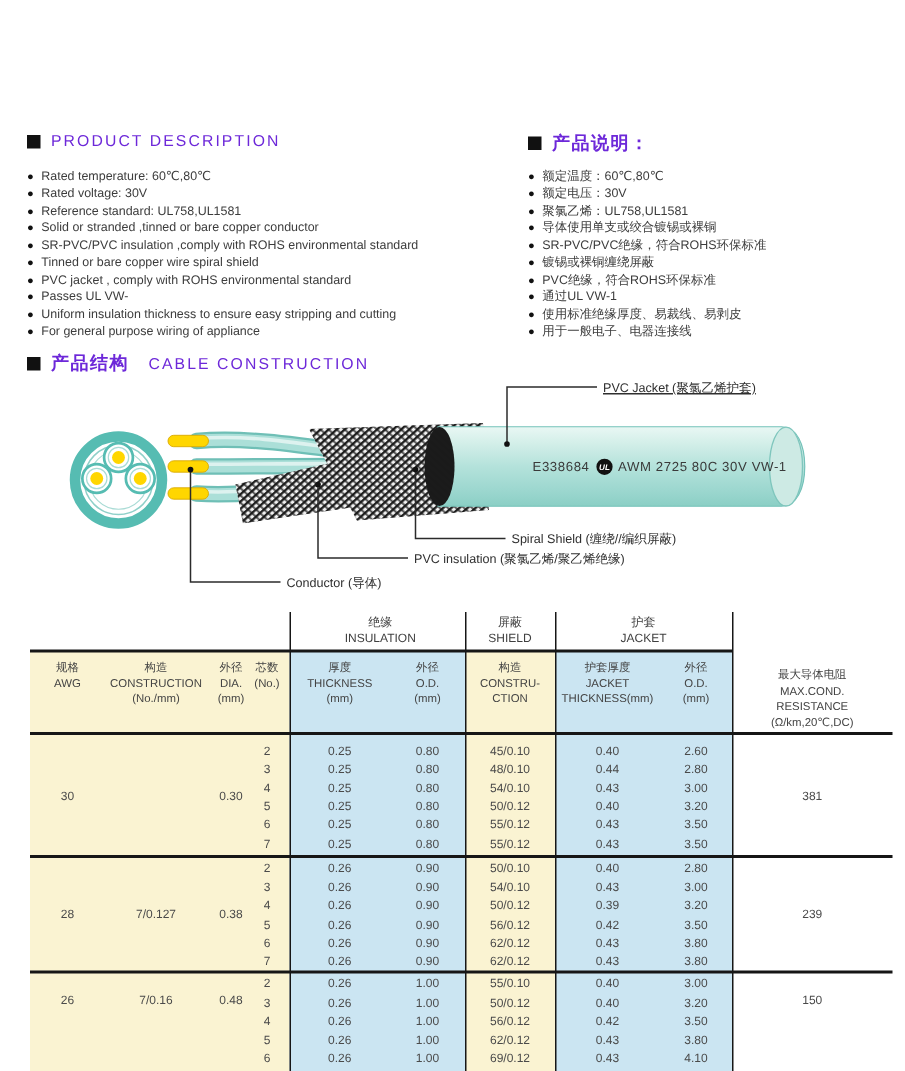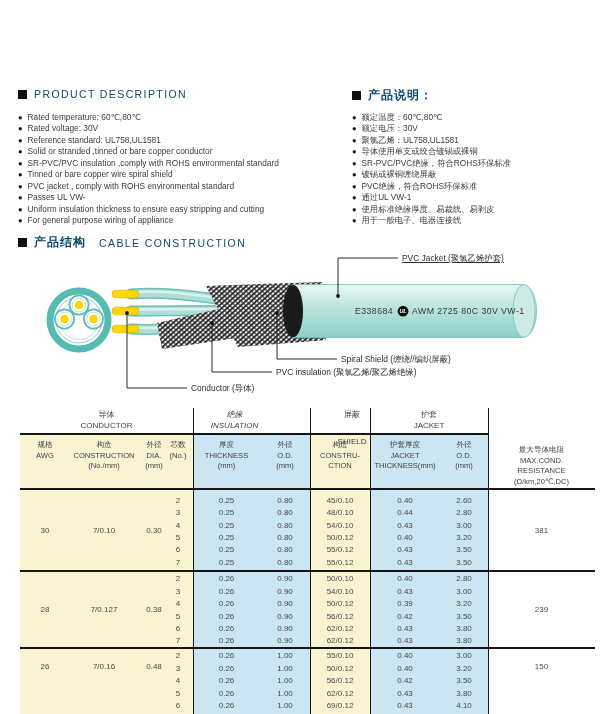--- a/index.html
+++ b/index.html
@@ -1,19 +1,19 @@
 <!DOCTYPE html>
 <html><head>
 <meta charset="utf-8">
 <style>
   html,body{margin:0;padding:0;background:#fff;}
   .page{position:relative;width:603px;height:714px;background:#fff;overflow:hidden;
         font-family:"Liberation Sans","DejaVu Sans",sans-serif;color:#3c3c3c;}
   
-  .sec-title{position:absolute;display:flex;align-items:center;gap:7px;color:#0c4a6e;}
+  .sec-title{position:absolute;display:flex;align-items:center;gap:7px;color:#6d28d9;}
   .sq{width:9px;height:9px;background:#111;display:inline-block;flex:0 0 auto;}
   .t-en{font-size:10.5px;letter-spacing:1.4px;}
   .t-zh{font-size:12px;font-weight:bold;letter-spacing:1px;}
   
   ul.blist{position:absolute;margin:0;padding:0;list-style:none;}
   ul.blist li{display:flex;align-items:baseline;height:11.45px;font-size:8.3px;color:#3c3c3c;white-space:nowrap;}
   .blt{font-size:7.5px;margin-right:5px;color:#111;flex:0 0 auto;}
   
   .diagram-svg{position:absolute;left:0;top:250px;}
   .dlabel{position:absolute;font-size:8.4px;color:#2f2f2f;white-space:nowrap;}
@@ -243,29 +243,25 @@
   <div class="dlabel" style="left:276px;top:367px;">PVC insulation (聚氯乙烯/聚乙烯绝缘)</div>
   <div class="dlabel" style="left:191px;top:383px;">Conductor (导体)</div>
 
   <div class="spec-table">
 
     <div class="colbg bg-cream" style="left:0;width:173px;"></div>
     <div class="colbg bg-blue" style="left:173px;width:117px;"></div>
     <div class="colbg bg-cream" style="left:290px;width:60px;"></div>
     <div class="colbg bg-blue" style="left:350px;width:118px;"></div>
 
-    <div class="ghead" style="left:0;width:173px;">
-      <div>导体</div>
-        <div>CONDUCTOR</div>
-    </div>
-    <div class="ghead" style="left:156px;width:117px;font-style:italic;">
+    <div class="ghead" style="left:175px;width:117px;">
       <div>绝缘</div>
         <div>INSULATION</div>
     </div>
-    <div class="ghead" style="left:302px;width:60px;gap:16px;">
+    <div class="ghead" style="left:290px;width:60px;">
       <div>屏蔽</div>
         <div>SHIELD</div>
     </div>
     <div class="ghead" style="left:350px;width:118px;">
       <div>护套</div>
         <div>JACKET</div>
     </div>
 
     <div class="subhead" style="left:0;width:50px;">
       <div>规格</div>
@@ -323,21 +319,20 @@
     <div class="vline" style="left:468px;"></div>
 
     <div class="hline" style="left:0;width:468px;top:25px;"></div>
     <div class="hline" style="left:0;width:575px;top:80px;"></div>
     <div class="hline" style="left:0;width:575px;top:162px;"></div>
     <div class="hline" style="left:0;width:575px;top:239px;"></div>
 
     <div>
         <div class="tgroup g0" style="top: 83px; height: 79px;">
           <div class="gc sp-awg">30</div>
-          <div class="gc sp-con">7/0.10</div>
           <div class="gc sp-dia">0.30</div>
           <div class="gc sp-res">381</div>
           <div class="rows">
             <div class="trow">
               <span class="tc c0">2</span>
               <span class="tc c1">0.25</span>
               <span class="tc c2">0.80</span>
               <span class="tc c3">45/0.10</span>
               <span class="tc c4">0.40</span>
               <span class="tc c5">2.60</span>

